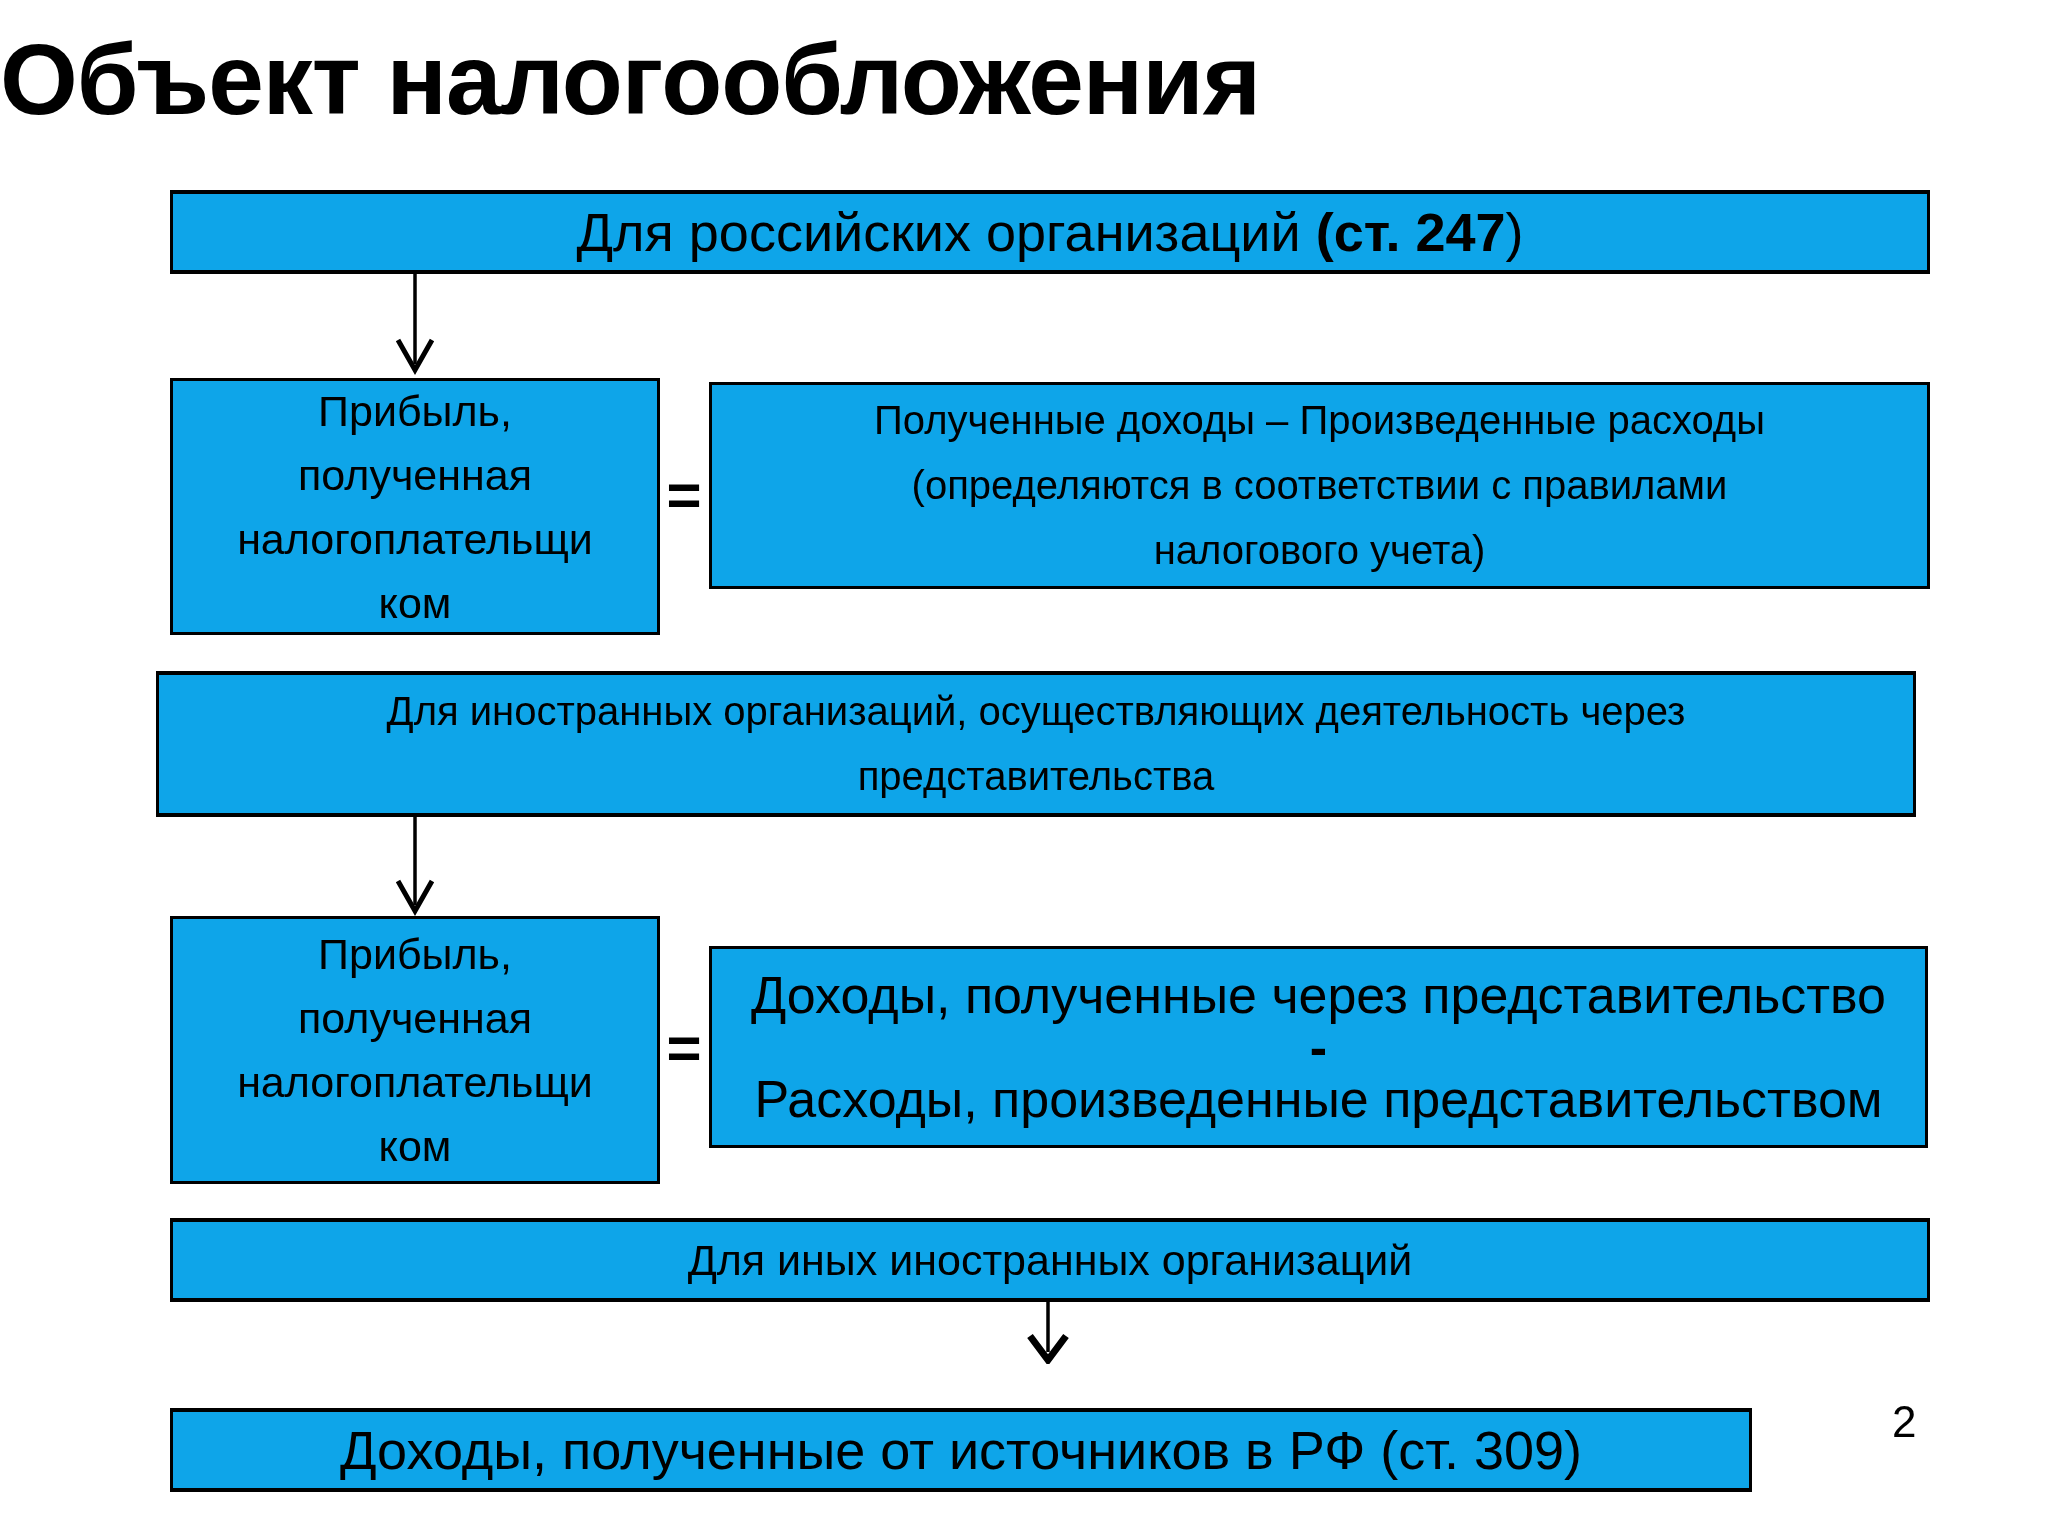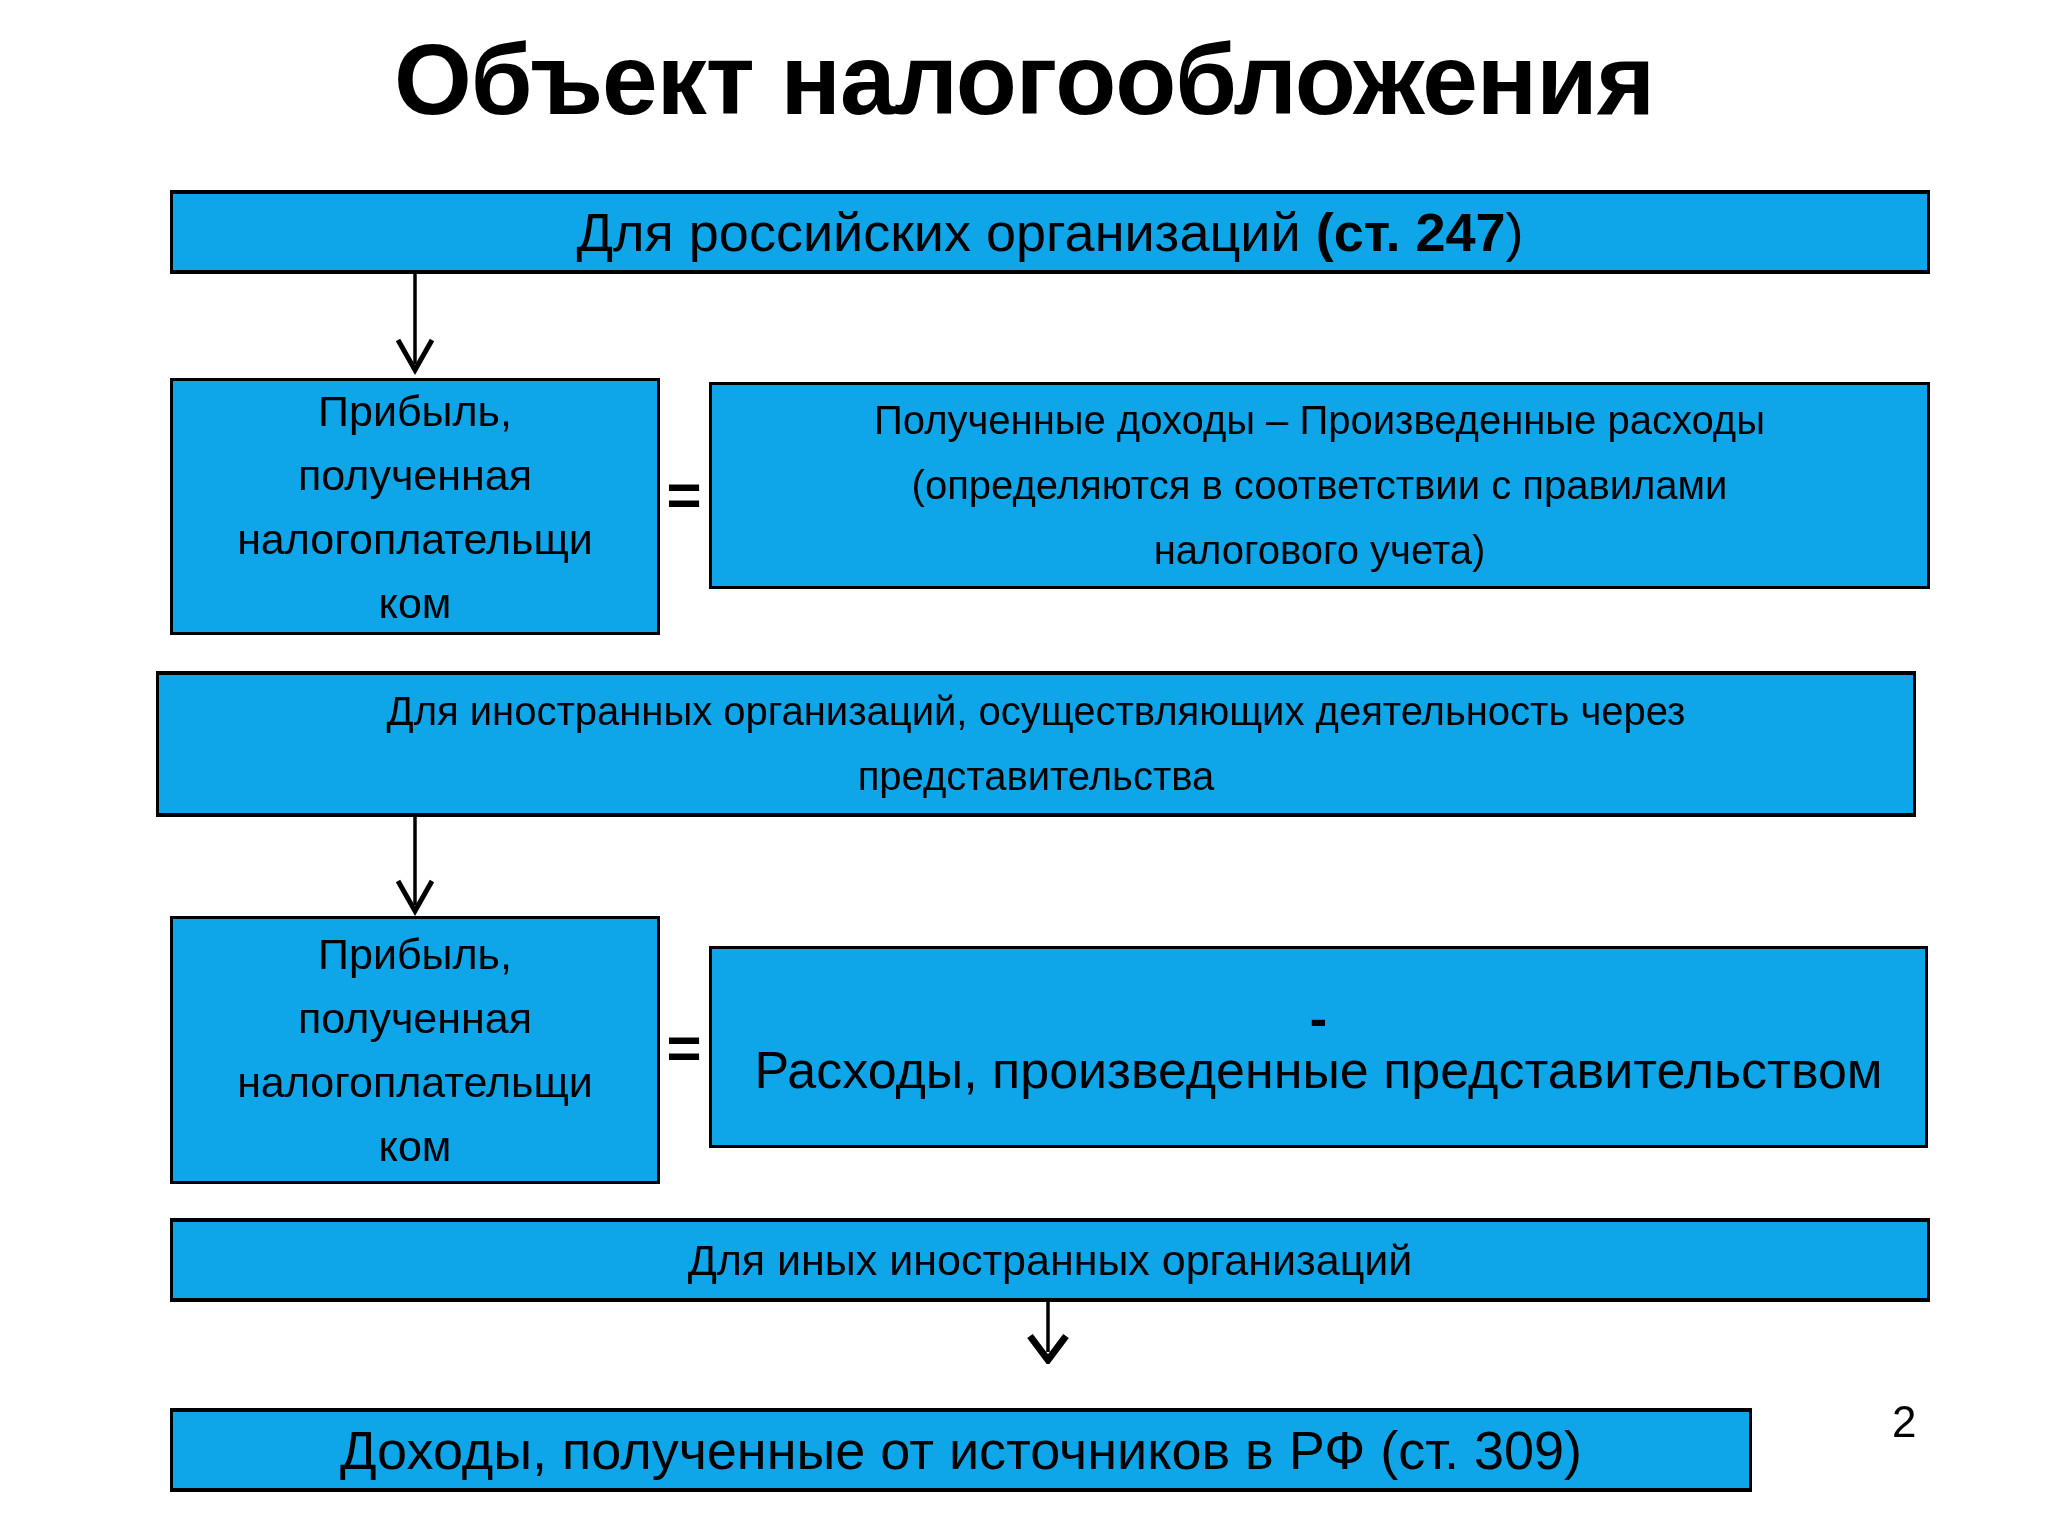--- a/index.html
+++ b/index.html
@@ -1,21 +1,21 @@
 <!DOCTYPE html>
 <html><head>
 <meta charset="utf-8">
 <style>
   html,body{margin:0;padding:0;background:#ffffff;}
   .slide{
     position:relative;width:2048px;height:1536px;background:#ffffff;
     font-family:"Liberation Sans",sans-serif;color:#000000;overflow:hidden;
   }
   .title{
-    position:absolute;left:0;top:22px;width:2048px;text-align:center;
+    position:absolute;left:0;top:22px;width:2048px;text-align:left;
     font-size:100px;font-weight:bold;letter-spacing:-1px;
   }
   .box{
     position:absolute;box-sizing:border-box;border:3px solid #000;background:#0ea5e9;
     display:flex;align-items:center;justify-content:center;text-align:center;
     white-space:pre-line;
   }
   .wide{border-width:4px 3px;}
   .fs54{font-size:54px;line-height:66px;}
   .fs52{font-size:43px;line-height:64px;}
@@ -75,20 +75,21 @@
   <div class="box fs52" style="left:170px;top:916px;width:490px;height:268px;">
     <div>Прибыль,
 полученная
 налогоплательщи
 ком</div>
   </div>
 
   <div class="eq" style="left:656px;top:1008px;">=</div>
 
   <div class="box stack" style="left:709px;top:946px;width:1219px;height:202px;">
+    <div class="ln">Доходы, полученные через представительство</div>
     <div class="dash">-</div>
     <div class="ln">Расходы, произведенные представительством</div>
   </div>
 
   <div class="box wide fs52" style="left:170px;top:1218px;width:1760px;height:84px;">
     <div>Для иных иностранных организаций</div>
   </div>
 
   <svg class="arrow" style="left:1024px;top:1302px;" width="48" height="62" viewBox="0 0 48 62">
     <line x1="24" y1="0" x2="24" y2="50" stroke="#000" stroke-width="3.5"></line>

